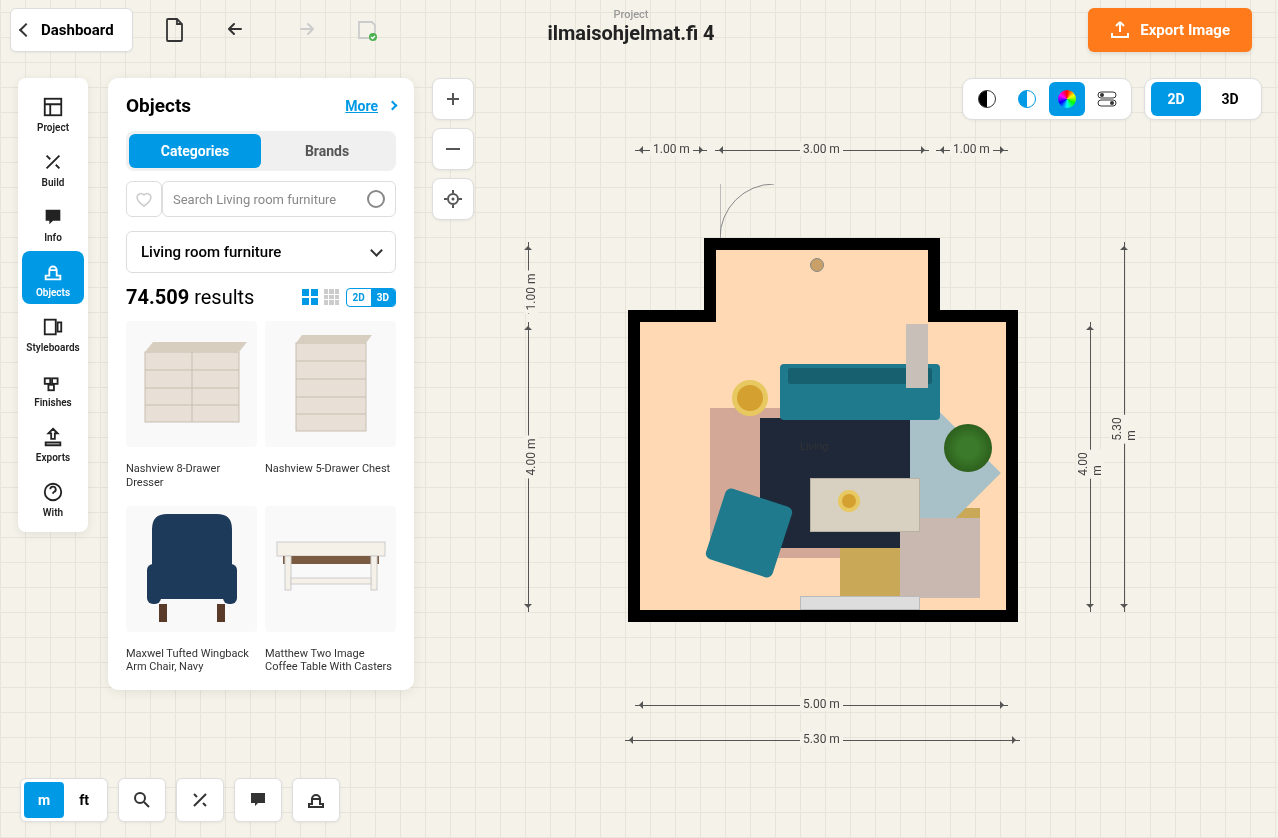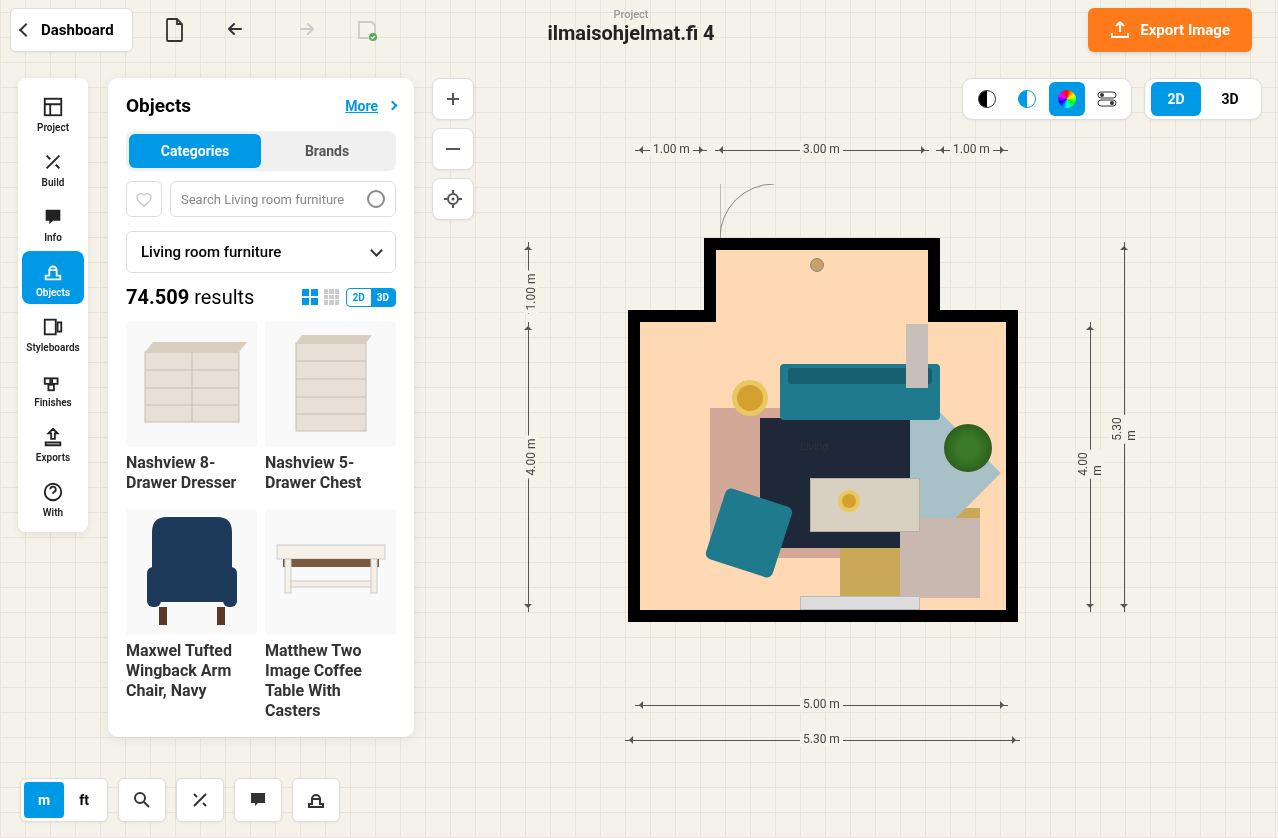--- a/index.html
+++ b/index.html
@@ -28,41 +28,41 @@
 
 
 .panel { position:absolute; top:78px; left:108px; width:306px; background:#fff; border-radius:10px; box-shadow:0 2px 12px rgba(0,0,0,0.08); padding:16px 18px; z-index:10;}
 .panel-head { display:flex; justify-content:space-between; align-items:center; margin-bottom:14px;}
 .panel-title { font-size:19px; font-weight:700;}
 .more { color:#0099e5; font-weight:700; font-size:14px; text-decoration:underline; display:flex; align-items:center; gap:11px; cursor:pointer;}
 .more .ch { width:7px; height:7px; border-right:2px solid #0099e5; border-top:2px solid #0099e5; transform:rotate(45deg);}
 .seg { display:flex; background:#f0f0f0; border-radius:8px; padding:3px; margin-bottom:10px;}
 .seg-btn { flex:1; padding:9px 0; text-align:center; font-size:14px; font-weight:700; border-radius:6px; cursor:pointer; color:#555;}
 .seg-btn.active { background:#0099e5; color:#fff;}
-.search-row { display:flex; gap:8px; margin-bottom:14px;}
+.search-row { display:flex; margin-bottom:14px;}
 .fav-btn { width:36px; height:36px; border:1px solid #ddd; border-radius:6px; display:flex; align-items:center; justify-content:center; cursor:pointer; color:#ccc;}
 .search-box { flex:1; height:36px; border:1px solid #ddd; border-radius:6px; padding:0 34px 0 10px; font-size:13px; color:#888; display:flex; align-items:center; position:relative;}
 .search-box::after{content:""; position:absolute; right:10px; width:14px; height:14px; border:2px solid #888; border-radius:50%;}
 .dd { width:100%; height:42px; border:1px solid #ddd; border-radius:6px; padding:0 14px; display:flex; align-items:center; justify-content:space-between; font-size:15px; font-weight:500; margin-bottom:12px; cursor:pointer;}
 .dd .car { width:9px; height:9px; border-right:2px solid #333; border-bottom:2px solid #333; transform:rotate(45deg); margin-top:-4px;}
 .res-row { display:flex; align-items:center; justify-content:space-between; margin-bottom:12px;}
 .res-count { font-size:20px;}
 .res-count b { font-weight:700;}
 .view-tog { display:flex; gap:6px; align-items:center;}
 .grid-ico { width:16px; height:16px; display:grid; grid-template-columns:1fr 1fr; grid-template-rows:1fr 1fr; gap:2px;}
 .grid-ico span { background:#0099e5;}
 .grid-ico.dim span { background:#ccc;}
 .dim23 { border:1px solid #0099e5; border-radius:4px; display:flex; overflow:hidden; font-size:10px; font-weight:700;}
 .dim23 div{padding:3px 6px; cursor:pointer;}
 .d2 { color:#0099e5;}
 .d3 { background:#0099e5; color:#fff;}
 .items { display:grid; grid-template-columns:1fr 1fr; gap:16px 8px; max-height:400px; overflow:hidden;}
 .item { cursor:pointer;}
 .item-img { width:100%; height:126px; background:#f9f9f9; border-radius:4px; display:flex; align-items:center; justify-content:center;}
-.item-lbl { font-size:16px; line-height:1.25; margin-top:6px; color:#333; font-weight:700;}
+.item-lbl { font-size:11px; line-height:1.25; margin-top:15px; color:#333; font-weight:400;}
 
 
 .zoom { position:absolute; top:78px; left:432px; display:flex; flex-direction:column; gap:8px; z-index:10;}
 .sq { width:42px; height:42px; background:#fff; border:1px solid #ddd; border-radius:8px; display:flex; align-items:center; justify-content:center; cursor:pointer; box-shadow:0 1px 3px rgba(0,0,0,0.06); color:#444;}
 
 
 .rctrl { position:absolute; top:78px; right:16px; display:flex; gap:12px; z-index:10;}
 .rbox { background:#fff; border:1px solid #ddd; border-radius:10px; height:42px; display:flex; align-items:center; padding:0 6px; gap:4px; box-shadow:0 1px 3px rgba(0,0,0,0.06);}
 .rico { width:36px; height:34px; display:flex; align-items:center; justify-content:center; cursor:pointer; border-radius:6px;}
 .rico.active { background:#0099e5; color:#fff;}

